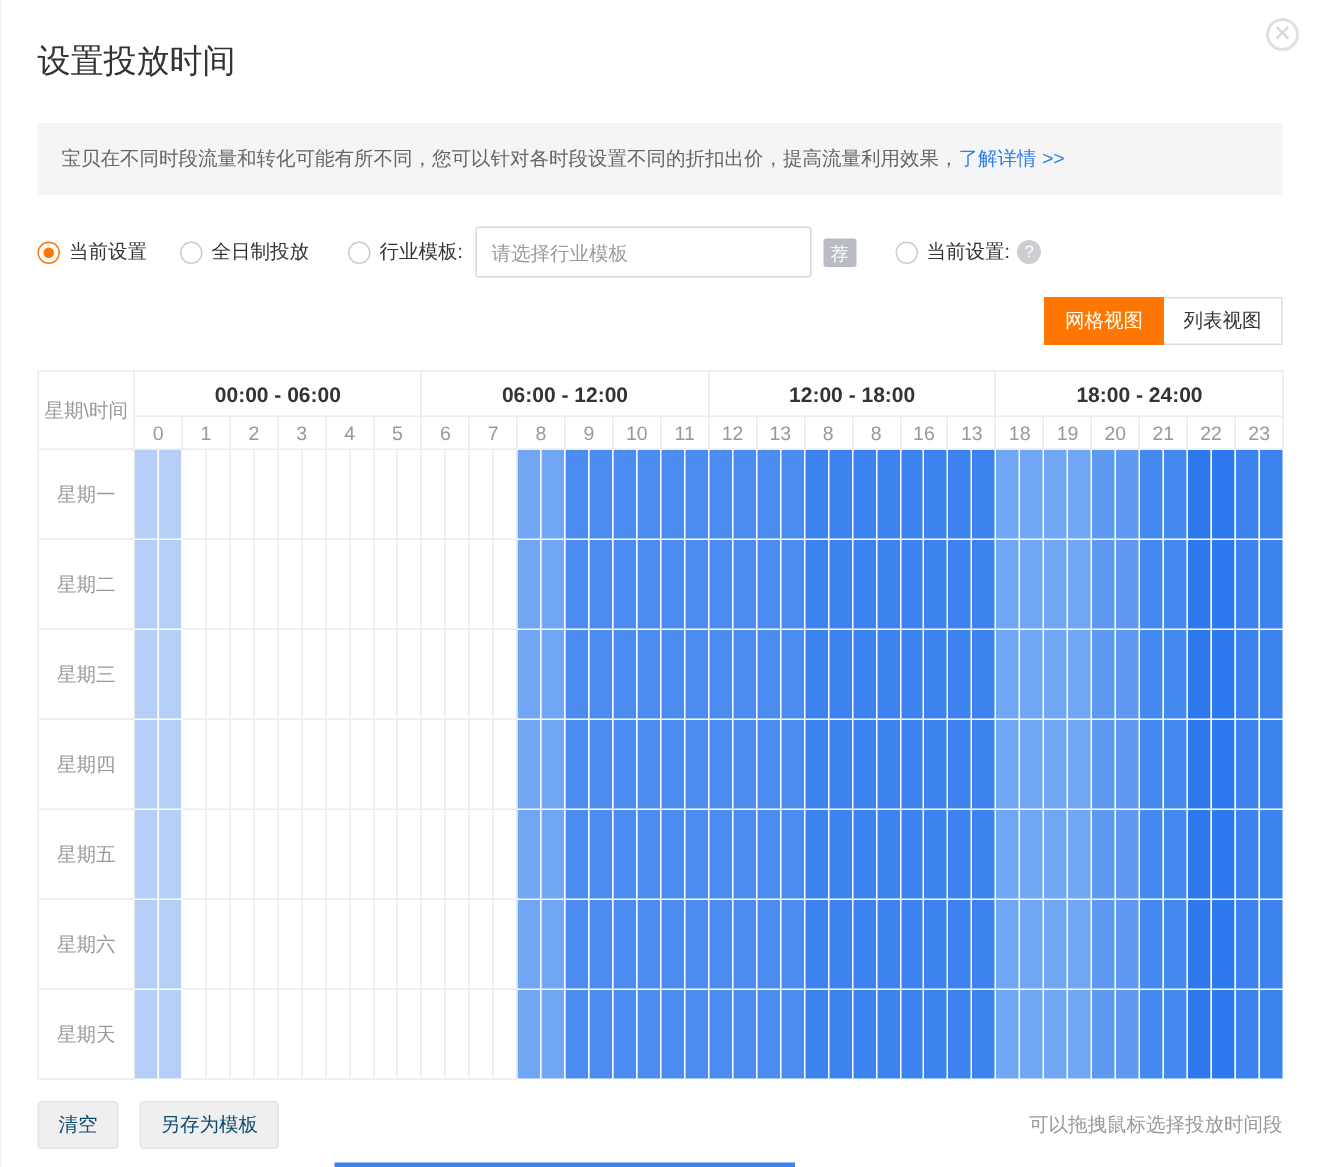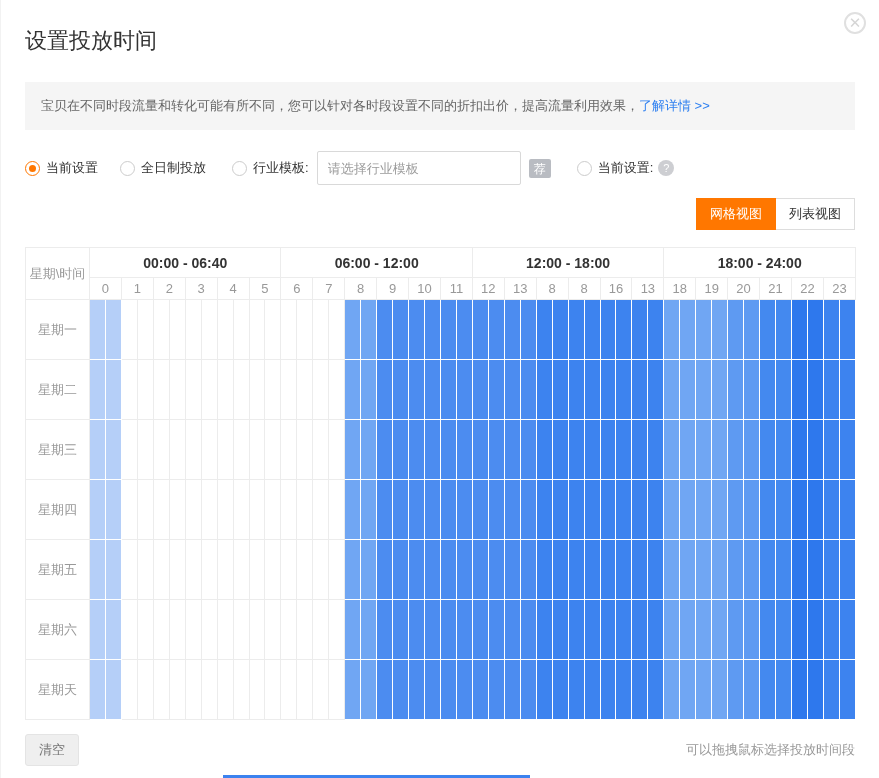--- a/index.html
+++ b/index.html
@@ -34,21 +34,21 @@
   .radio-circle.checked::after {
     content: ""; position: absolute; left: 3px; top: 3px; width: 7px; height: 7px;
     border-radius: 50%; background: #ff7700;
   }
   .tpl-input {
     height: 34px; border: 1px solid #d9d9d9; border-radius: 2px;
     font-size: 13px; color: #666; padding: 0 10px; outline: none;
     font-family: "Liberation Sans", "DejaVu Sans", sans-serif;
   }
   .tpl-input::placeholder { color: #9b9b9b; }
-  .input-industry { width: 204px; margin-left: 8px; }
+  .input-industry { width: 224px; margin-left: 8px; }
   .input-custom { width: 196px; margin-left: 8px; }
   .badge {
     display: inline-block; background: #b9bcc2; color: #fff; font-size: 12px;
     padding: 4px 5px 3px; border-radius: 2px; margin-left: 8px; line-height: 1;
   }
   .help-icon {
     display: inline-block; width: 16px; height: 16px; border-radius: 50%;
     background: #cdced2; color: #fff; font-size: 11px; line-height: 16px;
     text-align: center; margin-left: 5px; flex: none;
   }
@@ -68,21 +68,21 @@
   th.hour   { height: 22px; font-size: 13px; font-weight: 400; color: #999; background: #fff; }
   th.day    { height: 60px; font-size: 13px; font-weight: 400; color: #999; background: #fff; }
   td.halfcell { height: 60px; background: #fff; cursor: pointer; }
   td.halfcell.filled { border-color: #fff; }
   .footer-row {
     margin: 14px 24px 0 24px; display: flex; align-items: center; justify-content: space-between;
   }
   .footer-btns { display: flex; gap: 14px; }
   .gray-btn {
     background: #efefef; border: 1px solid #e4e4e4; border-radius: 3px;
-    font-size: 13px; color: #737373; padding: 6px 13px; cursor: pointer;
+    font-size: 13px; color: #0c4a6e; padding: 6px 13px; cursor: pointer;
     font-family: "Liberation Sans", "DejaVu Sans", sans-serif;
   }
   .drag-hint { font-size: 13px; color: #999; }
   .bottom-sliver {
     position: absolute; bottom: 0; left: 222px; width: 307px; height: 3px; background: #3c82ef;
   }
 </style>
 </head>
 <body>
 
@@ -174,21 +174,21 @@
         <col>
         <col>
         <col>
         <col>
         <col>
         <col>
       </colgroup>
       <thead>
         <tr>
           <th class="corner" rowspan="2">星期\时间</th>
-          <th class="group" colspan="12">00:00 - 06:40</th>
+          <th class="group" colspan="12">00:00 - 06:00</th>
           <th class="group" colspan="12">06:00 - 12:00</th>
           <th class="group" colspan="12">12:00 - 18:00</th>
           <th class="group" colspan="12">18:00 - 24:00</th>
         </tr>
         <tr>
           <th class="hour" colspan="2">0</th>
           <th class="hour" colspan="2">1</th>
           <th class="hour" colspan="2">2</th>
           <th class="hour" colspan="2">3</th>
           <th class="hour" colspan="2">4</th>
@@ -571,17 +571,18 @@
           <td class="halfcell filled" style="background: rgb(61, 131, 239);"></td>
           <td class="halfcell filled" style="background: rgb(61, 131, 239);"></td>
         </tr>
       </tbody>
     </table>
 </div>
 
 <div class="footer-row">
   <div class="footer-btns">
     <button class="gray-btn">清空</button>
+    <button class="gray-btn">另存为模板</button>
   </div>
   <span class="drag-hint">可以拖拽鼠标选择投放时间段</span>
 </div>
 
 <div class="bottom-sliver"></div>
 
 </body></html>

